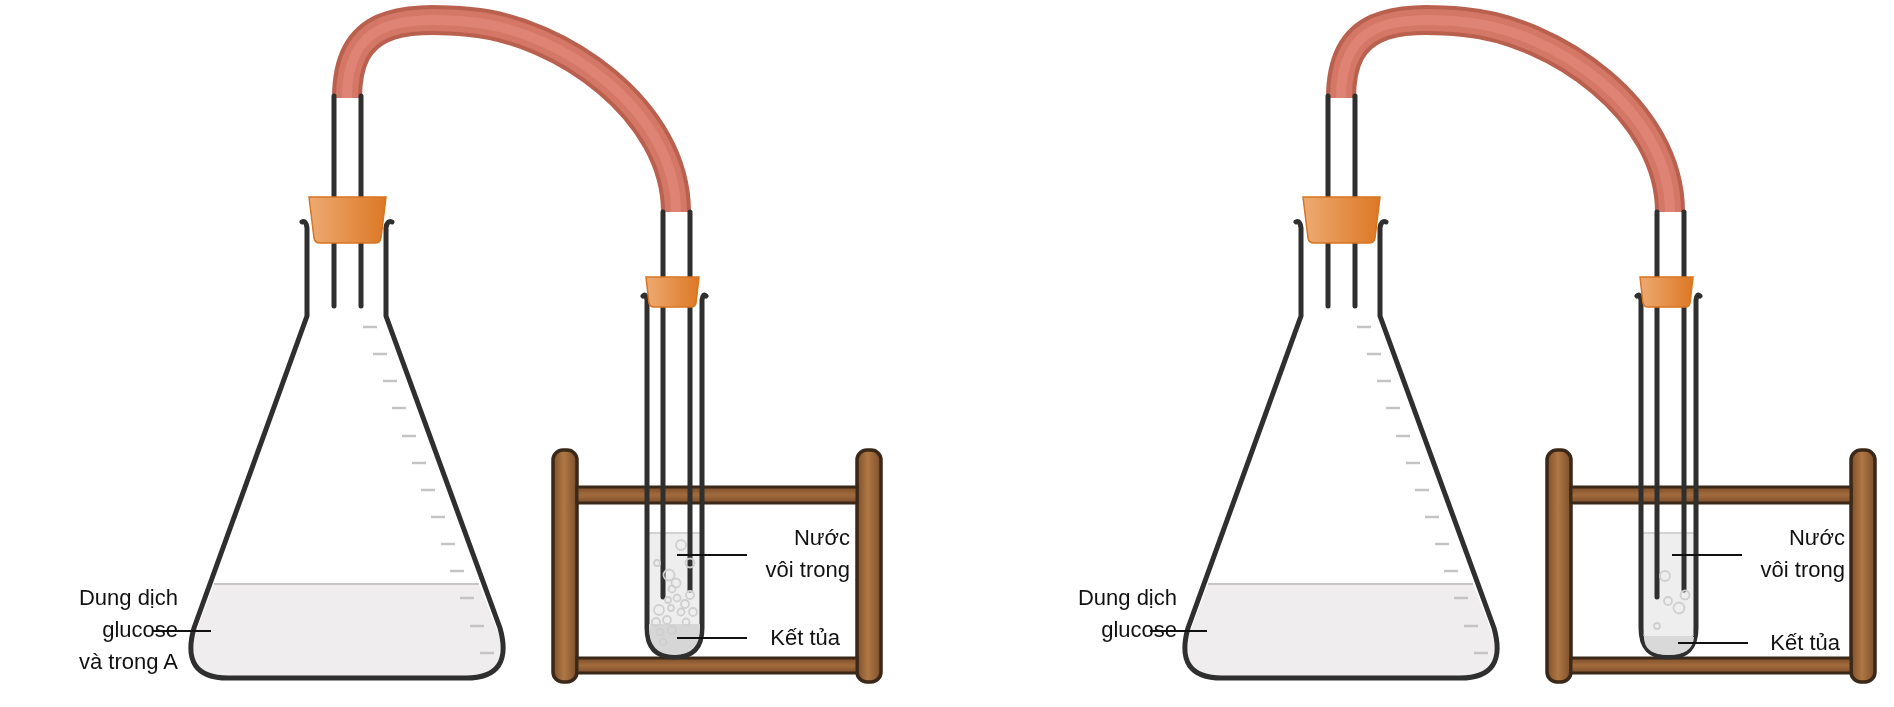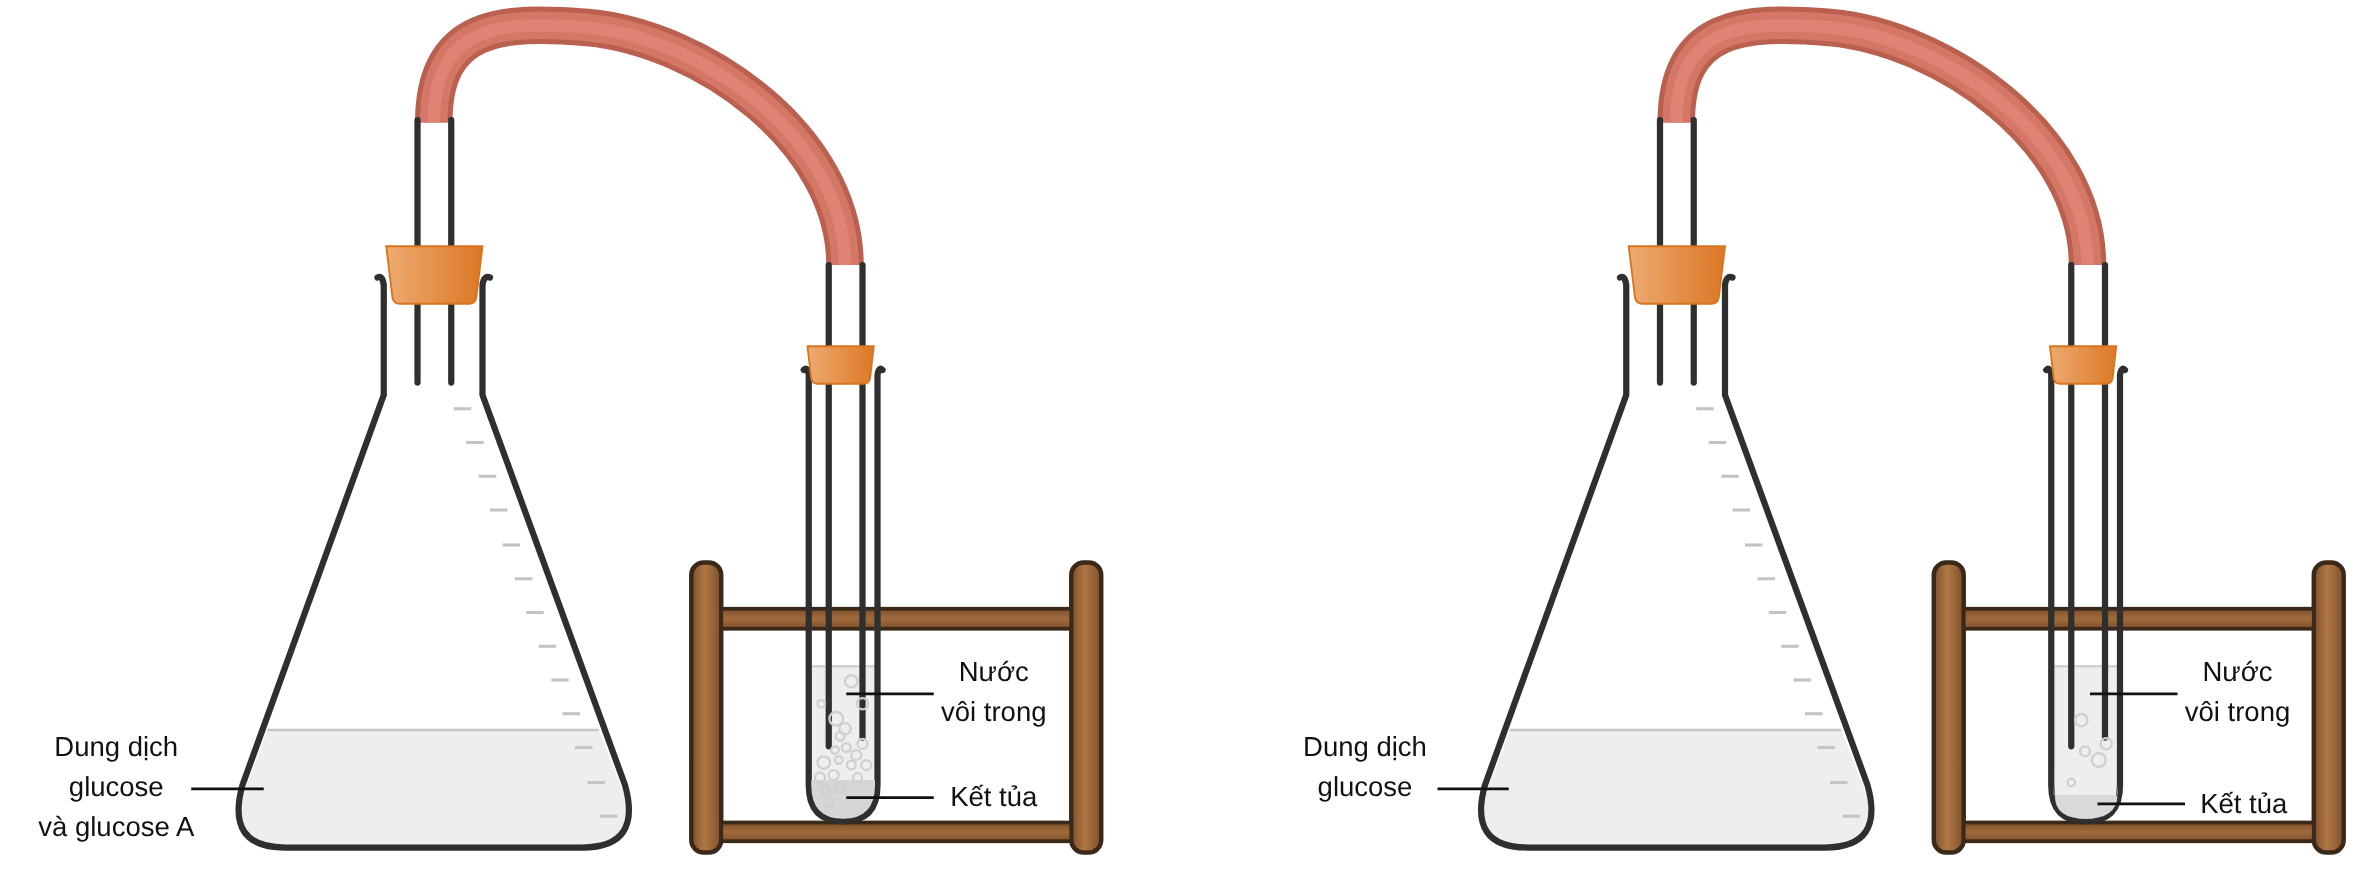--- a/index.html
+++ b/index.html
@@ -4,21 +4,21 @@
 <style>
   html, body { margin: 0; padding: 0; background: #ffffff; }
   body { width: 1894px; height: 707px; overflow: hidden; position: relative; }
   #stage { position: absolute; left: 0; top: 0; width: 1894px; height: 707px; }
   .lbl {
     position: absolute;
     font-family: "Liberation Sans", "DejaVu Sans", sans-serif;
     font-size: 22px;
     line-height: 32px;
     color: #111111;
-    text-align: center;
+    text-align: right;
     white-space: nowrap;
   }
   .lbl span { display: block; }
 </style>
 </head>
 <body>
 
 <div id="stage">
 <svg width="1894" height="707" viewBox="0 0 1894 707" xmlns="http://www.w3.org/2000/svg">
   <defs>
@@ -149,21 +149,21 @@
       <line x1="1672" y1="555" x2="1742" y2="555"></line>
       <line x1="1678" y1="643" x2="1748" y2="643"></line>
     </g>
   </g>
 </svg>
 
   
   <div class="lbl" style="left:8px; top:582px; width:170px;">
     <span>Dung dịch</span>
     <span>glucose</span>
-    <span>và glucose A</span>
+    <span>và trong A</span>
   </div>
   <div class="lbl" style="left:740px; top:522px; width:110px;">
     <span>Nước</span>
     <span>vôi trong</span>
   </div>
   <div class="lbl" style="left:750px; top:622px; width:90px;">
     <span>Kết tủa</span>
   </div>
 
   

